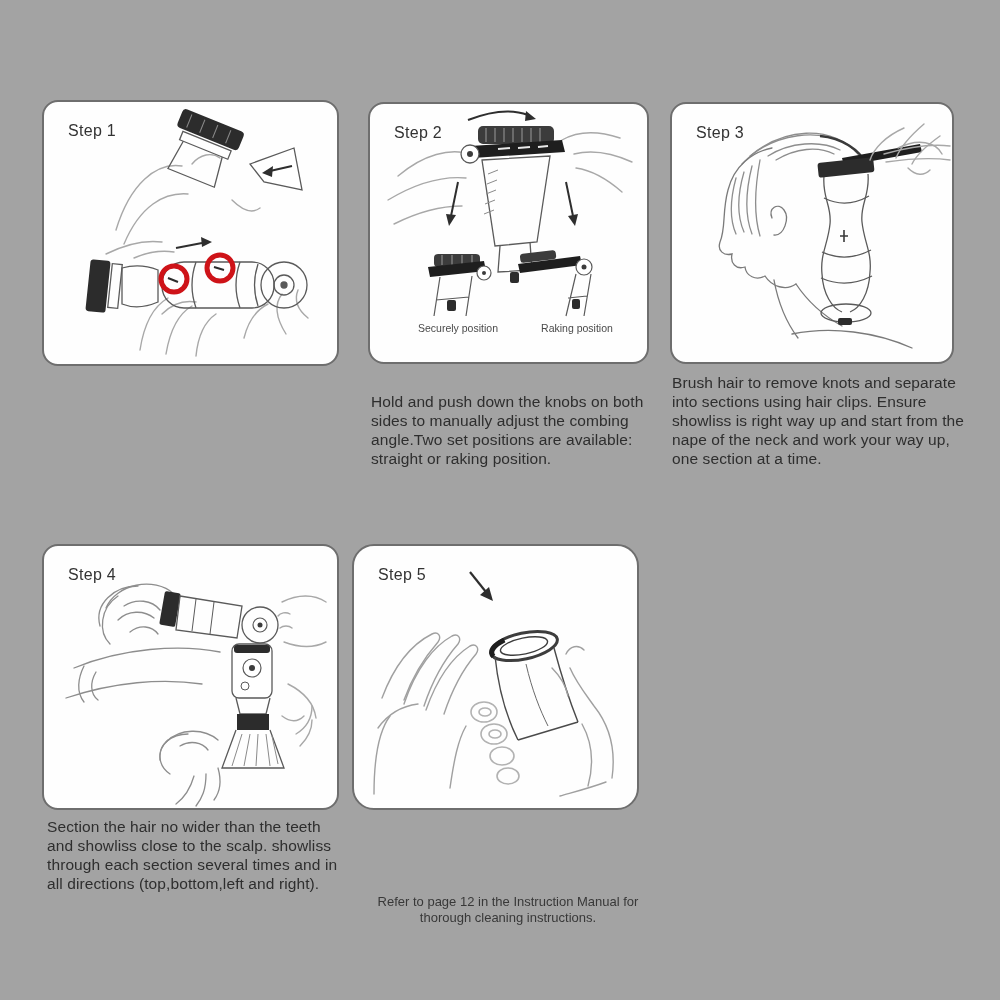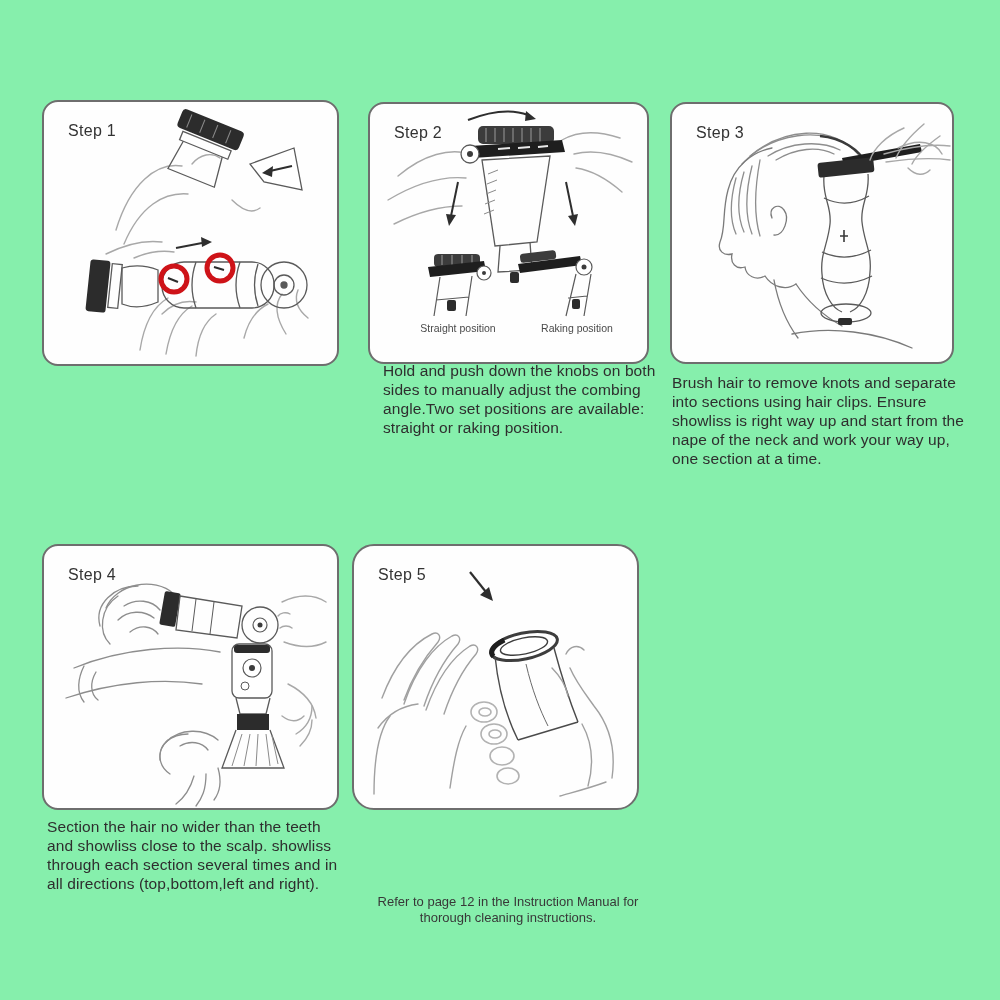--- a/index.html
+++ b/index.html
@@ -1,16 +1,16 @@
 <!DOCTYPE html>
 <html><head>
 <meta charset="utf-8">
 <style>
   html,body{margin:0;padding:0;background:#ffffff;}
-  #sheet{position:relative;width:1000px;height:1000px;background:#86efac;overflow:hidden;
+  #sheet{position:relative;width:1000px;height:1000px;background:#a3a3a3;overflow:hidden;
          font-family:"Liberation Sans", sans-serif;}
   .panel{position:absolute;border:2px solid #6e6e6e;border-radius:16px;background:#fefefe;}
   .step-label{position:absolute;left:24px;top:20px;font-size:16px;color:#333;letter-spacing:.3px;}
   .illus{position:absolute;inset:0;width:100%;height:100%;}
   .desc{position:absolute;font-size:15.5px;line-height:19px;color:#2e2e2e;margin:0;letter-spacing:.1px;}
   .mini-caption{position:absolute;font-size:10.5px;color:#4a4a4a;text-align:center;}
   .note{position:absolute;font-size:13px;line-height:16px;color:#383838;text-align:center;margin:0;}
 </style>
 </head>
 <body>
@@ -147,21 +147,21 @@
       <g>
         <rect x="150" y="148" width="36" height="9" rx="3" fill="#3c3c3c" transform="rotate(-7 168 152)"></rect>
         <path d="M148 160 L210 152 L212 161 L150 169 Z" fill="#1e1e1e"></path>
         <circle cx="214" cy="163" r="8" fill="#ffffff" stroke="#5a5a5a" stroke-width="1.2"></circle>
         <circle cx="214" cy="163" r="2.5" fill="#3c3c3c"></circle>
         <path d="M206 170 L196 212 M221 170 L214 212 M198 194 L217 192" stroke="#5a5a5a" stroke-width="1.2" fill="none"></path>
         <rect x="202" y="195" width="8" height="10" rx="2" fill="#2c2c2c"></rect>
       </g>
     </svg>
     <div class="step-label">Step 2</div>
-    <div class="mini-caption" style="left:28px;top:218px;width:120px;">Straight position</div>
+    <div class="mini-caption" style="left:28px;top:218px;width:120px;">Securely position</div>
     <div class="mini-caption" style="left:152px;top:218px;width:110px;">Raking position</div>
   </div>
 
   <div class="panel" style="left:670px;top:102px;width:280px;height:258px;">
     <svg class="illus" viewBox="0 0 280 258">
       <g fill="none" stroke="#8d8d8d" stroke-width="1.3" stroke-linecap="round">
         <path d="M70 60 C100 28 152 22 180 44"></path>
         <path d="M78 52 C112 24 158 20 186 50"></path>
         <path d="M64 74 C58 96 57 114 64 130"></path>
         <path d="M72 68 C65 92 65 112 72 128"></path>
@@ -304,18 +304,18 @@
         <path d="M258 232 C262 204 256 180 240 160 C230 146 222 136 216 122"></path>
         <path d="M212 108 C216 100 224 98 230 104"></path>
         <path d="M234 240 C240 218 238 196 228 178"></path>
         <path d="M206 250 C220 246 236 242 252 236"></path>
         <path d="M198 122 C206 130 212 140 214 150"></path>
       </g>
     </svg>
     <div class="step-label">Step 5</div>
   </div>
 
-  <p class="desc" style="left:371px;top:361px;width:287px;margin-left:12px;">Hold and push down the knobs on both sides to manually adjust the combing angle.Two set positions are available: straight or raking position.</p>
+  <p class="desc" style="left:371px;top:392px;width:287px;">Hold and push down the knobs on both sides to manually adjust the combing angle.Two set positions are available: straight or raking position.</p>
   <p class="desc" style="left:47px;top:817px;width:300px;">Section the hair no wider than the teeth and showliss close to the scalp. showliss through each section several times and in all directions (top,bottom,left and right).</p>
   <p class="desc" style="left:672px;top:373px;width:300px;">Brush hair to remove knots and separate into sections using hair clips. Ensure showliss is right way up and start from the nape of the neck and work your way up, one section at a time.</p>
   <p class="note" style="left:368px;top:894px;width:280px;">Refer to page 12 in the Instruction Manual for thorough cleaning instructions.</p>
 
 </div>
 
 </body></html>

